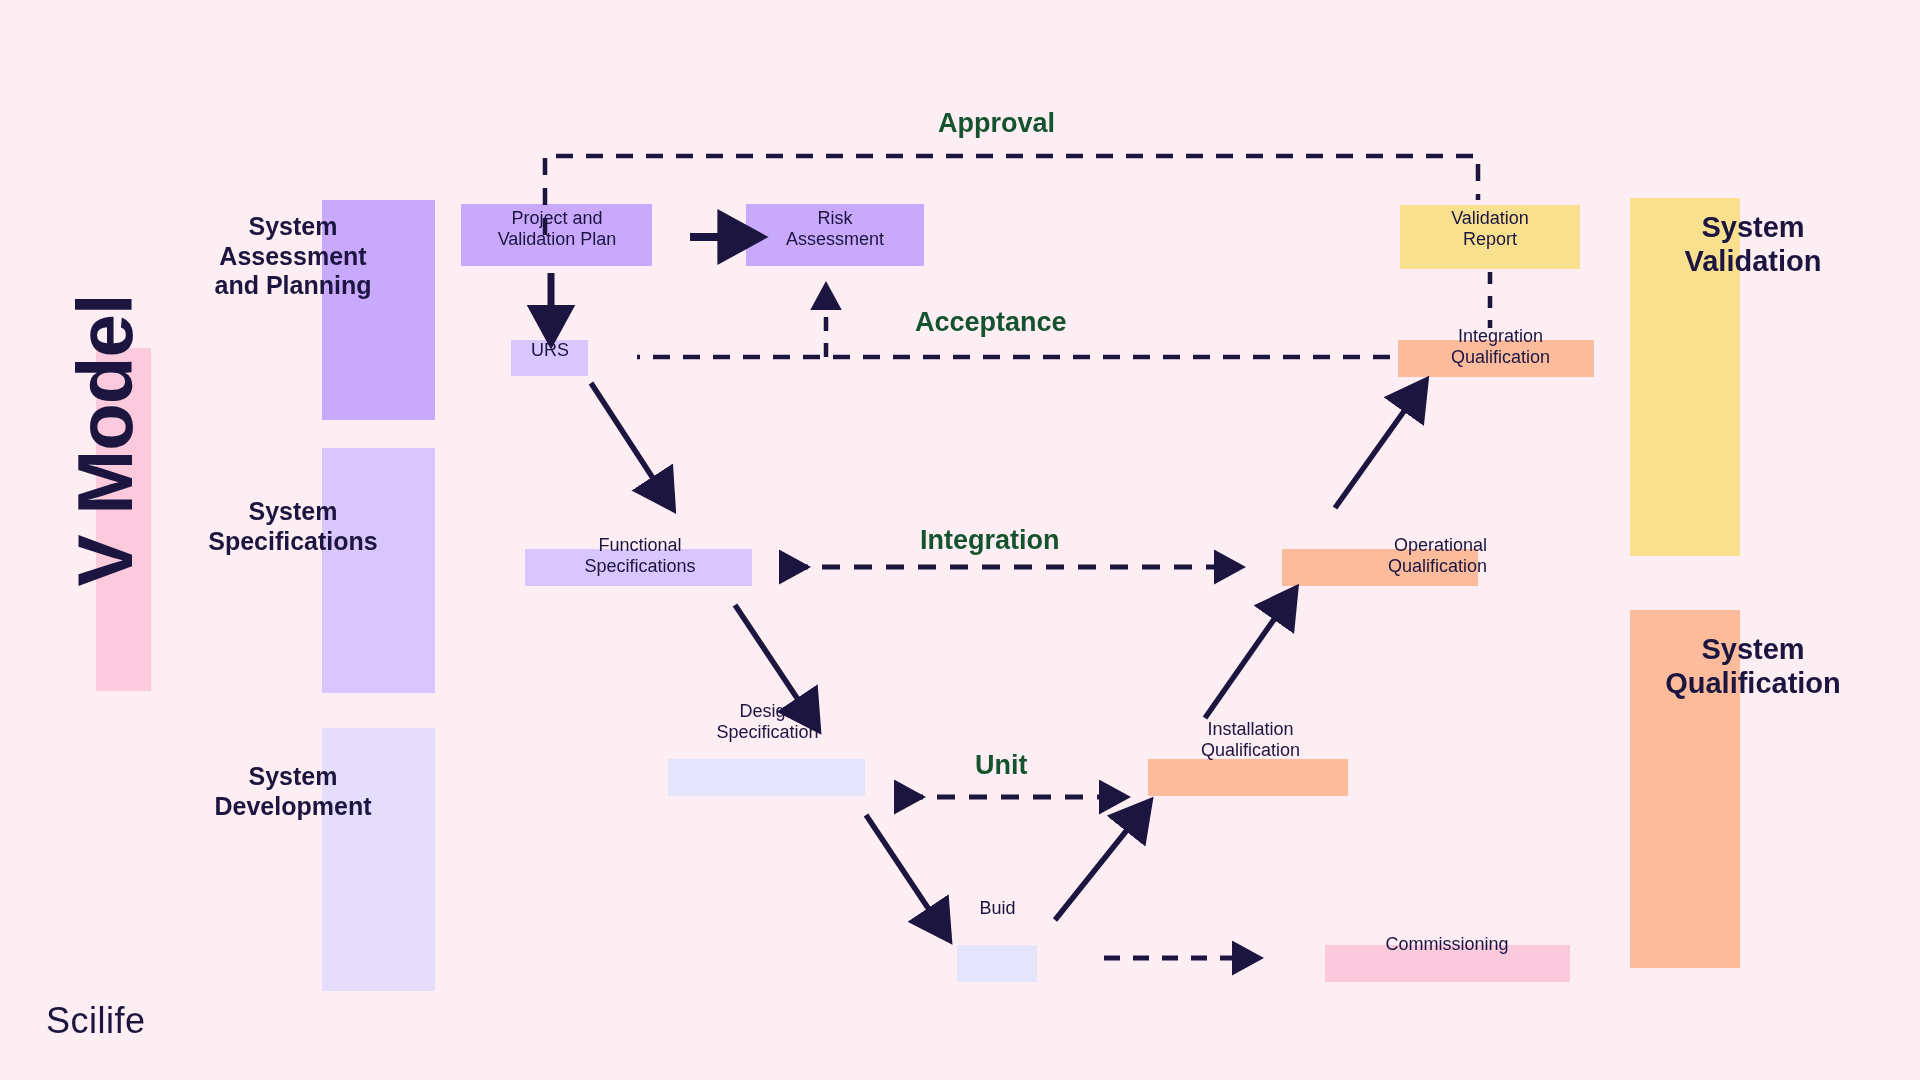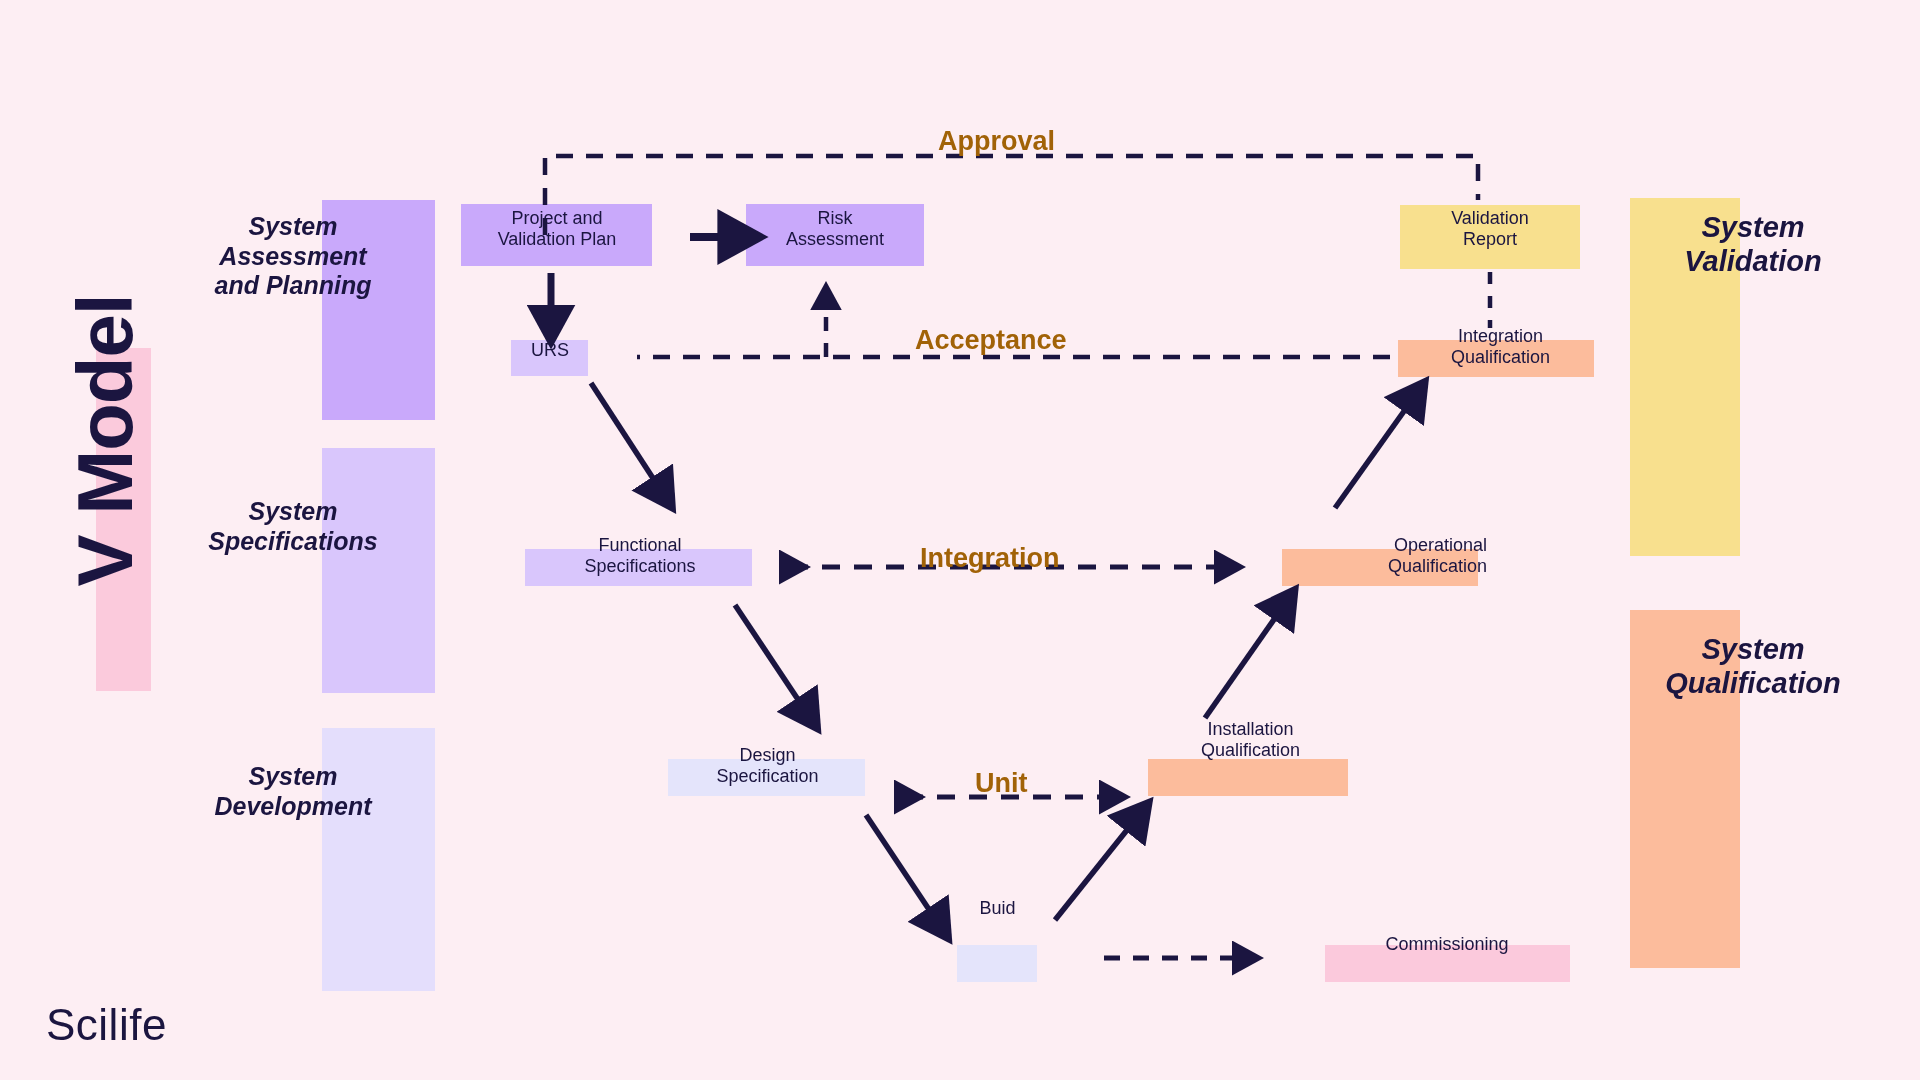--- a/index.html
+++ b/index.html
@@ -15,21 +15,20 @@
     background: #FDEEF3;
   }
 
   
   .hl { position: absolute; z-index: 1; }
   .lbl {
     position: absolute; z-index: 3;
     color: #1B1540;
     line-height: 1.18;
     white-space: pre-line;
-    font-style: italic;
   }
 
   
   #vmodel-title {
     position: absolute;
     left: -45px; top: 395px;
     width: 300px;
     z-index: 3;
     font-size: 78px;
     font-weight: 700;
@@ -77,31 +76,30 @@
     font-size: 18px;
     line-height: 1.18;
     text-align: center;
     white-space: pre-line;
   }
   .node-hl { position: absolute; z-index: 2; }
 
   
   .edge-label {
     position: absolute; z-index: 4;
-    color: #a16207;
+    color: #14532d;
     font-weight: 700;
     font-size: 27px;
     white-space: nowrap;
-    margin-top: 18px;
   }
 
   
   #logo {
     position: absolute; left: 46px; top: 1000px;
-    font-size: 44px; color: #1B1540; z-index: 3;
+    font-size: 36px; color: #1B1540; z-index: 3;
     letter-spacing: 0.5px;
   }
 
   svg#wires { position: absolute; left: 0; top: 0; width: 1920px; height: 1080px; z-index: 2; pointer-events: none; }
 </style>
 </head>
 <body>
 
 <div id="stage">
 
@@ -180,21 +178,21 @@
     <path d="M1104,958 L1243,958" fill="none" stroke="#1B1540" stroke-width="5" stroke-dasharray="16 13" marker-end="url(#ah-big)"></path>
   </svg>
 
   <div class="node" style="left:451px; top:208px; width:212px;">Project and
 Validation Plan</div>
   <div class="node" style="left:736px; top:208px; width:198px;">Risk
 Assessment</div>
   <div class="node" style="left:500px; top:340px; width:100px;">URS</div>
   <div class="node" style="left:530px; top:535px; width:220px;">Functional
 Specifications</div>
-  <div class="node" style="left:665px; top:745px; width:205px;">Design
+  <div class="node" style="left:665px; top:701px; width:205px;">Design
 Specification</div>
   <div class="node" style="left:955px; top:898px; width:85px;">Buid</div>
   <div class="node" style="left:1322px; top:934px; width:250px;">Commissioning</div>
   <div class="node" style="left:1148px; top:719px; width:205px;">Installation
 Qualification</div>
   <div class="node" style="left:1282px; top:535px; width:205px;text-align:right;">Operational
 Qualification</div>
   <div class="node" style="left:1398px; top:326px; width:205px;">Integration
 Qualification</div>
   <div class="node" style="left:1400px; top:208px; width:180px;">Validation

